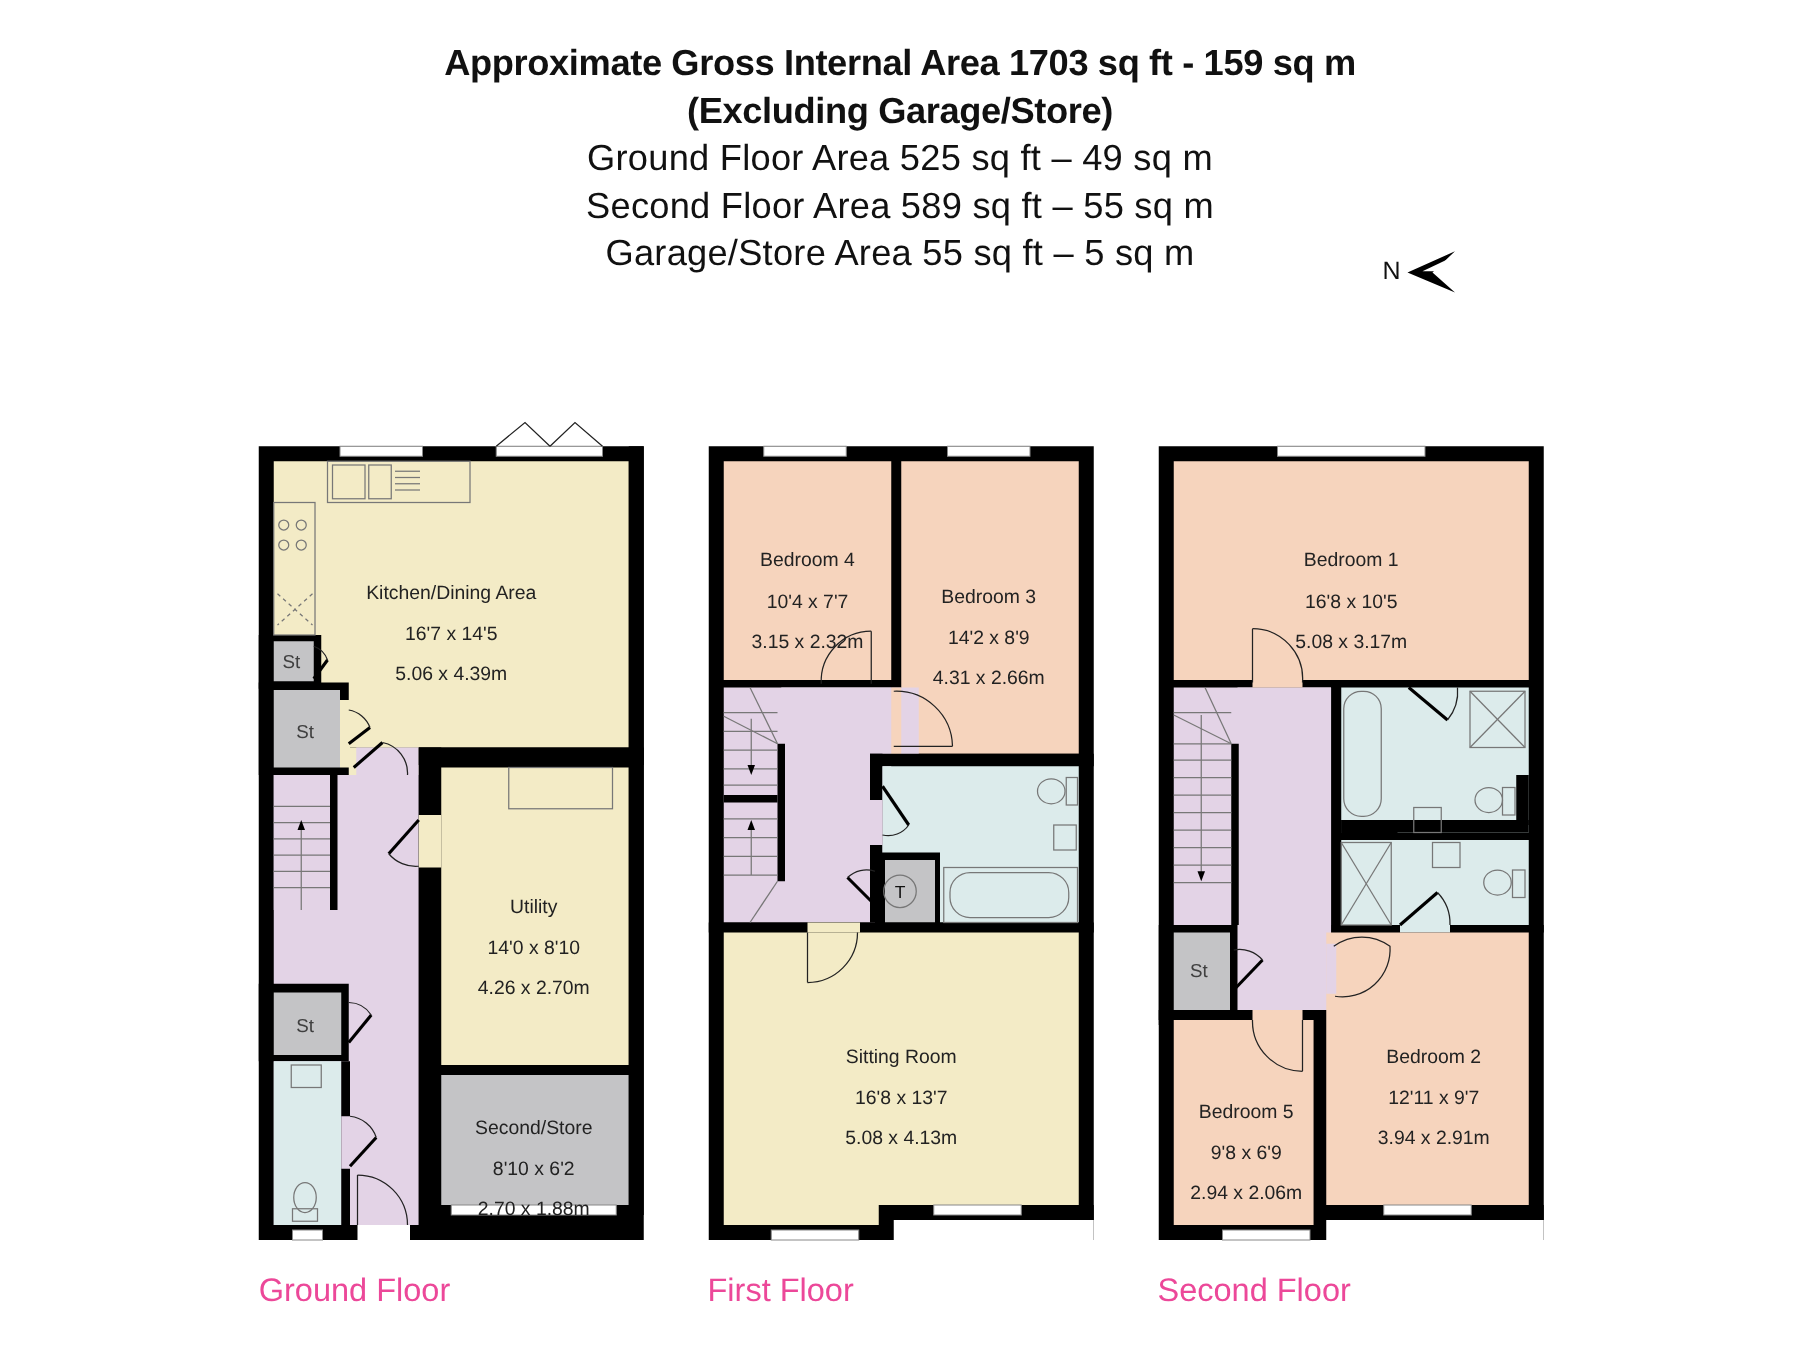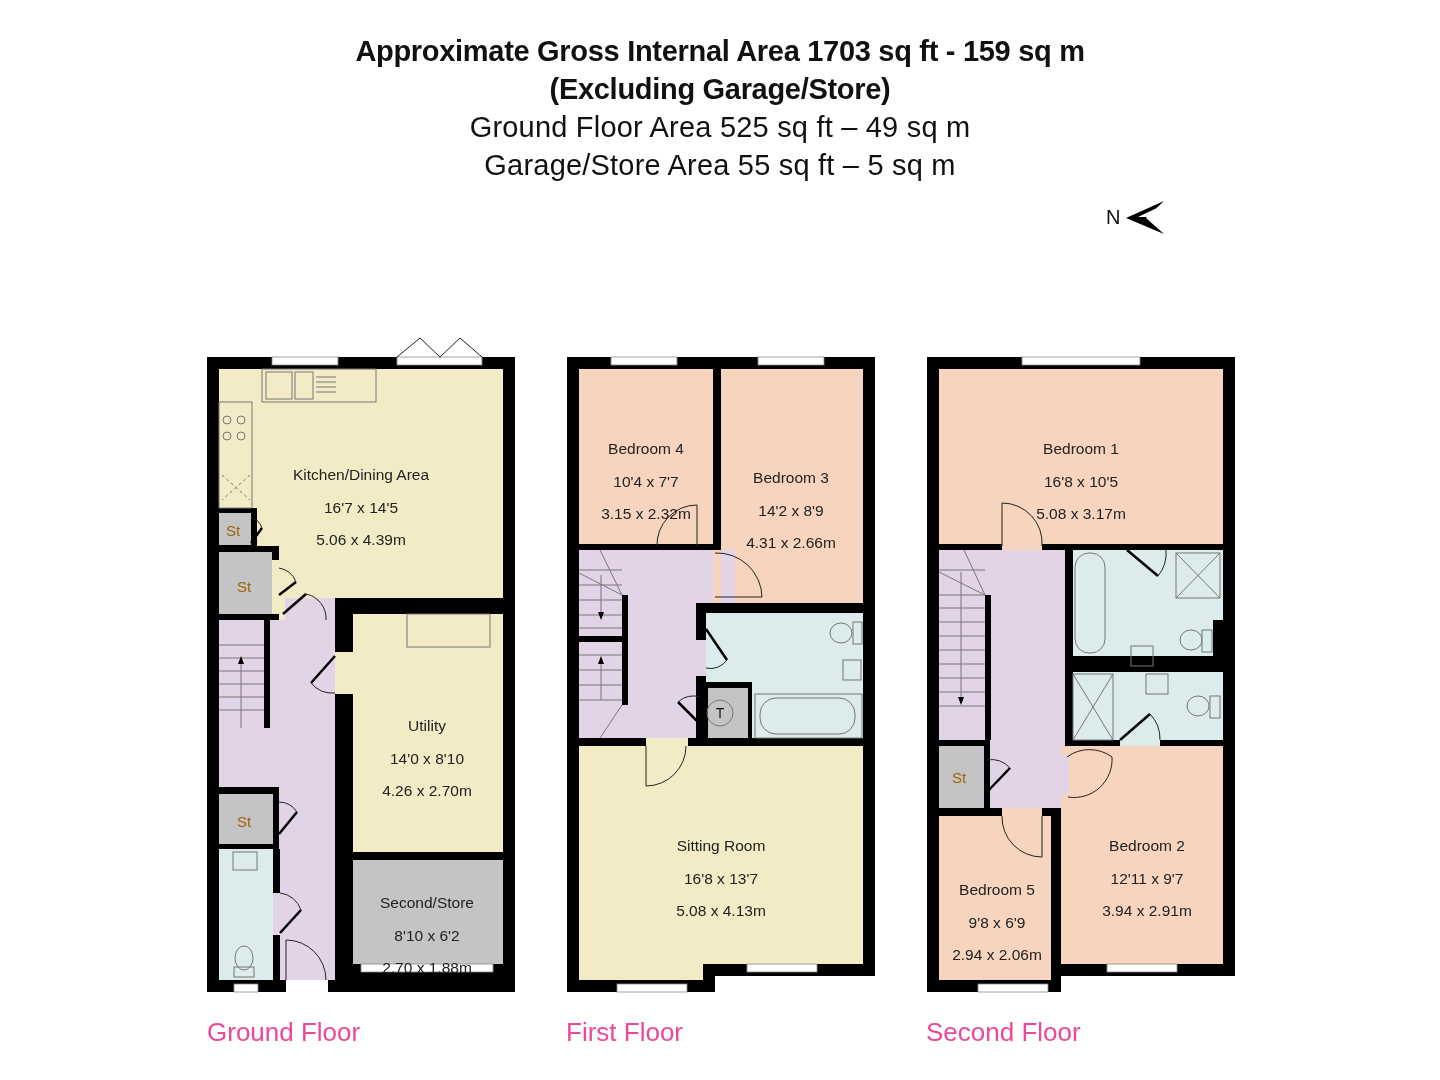--- a/index.html
+++ b/index.html
@@ -6,31 +6,32 @@
   body { width: 1440px; height: 1080px; position: relative; overflow: hidden; font-family: "Liberation Sans", "DejaVu Sans", sans-serif; color: #111; }
   .header { position: absolute; left: 0; top: 32px; width: 1440px; text-align: center; }
   .h-bold { font-weight: bold; font-size: 29px; line-height: 38px; letter-spacing: -0.3px; }
   .h-line { font-size: 29px; line-height: 38px; font-weight: normal; letter-spacing: 0.2px; }
   .north { position: absolute; left: 1106px; top: 198px; width: 64px; height: 40px; }
   .north-n { position: absolute; left: 0; top: 8px; font-size: 20px; }
   .north svg { position: absolute; left: 18px; top: 0; }
   .plan { position: absolute; top: 0; left: 0; }
   .room-label { position: absolute; text-align: center; font-size: 15.5px; line-height: 20.5px; color: #222; transform: translateX(-50%); white-space: nowrap; }
   .room-label div { margin: 12px; text-align: center; }
-  .st-label { position: absolute; font-size: 15px; color: #a16207; transform: translate(-50%, -50%); }
+  .st-label { position: absolute; font-size: 15px; color: #404040; transform: translate(-50%, -50%); }
   .floor-label { position: absolute; top: 1017px; font-size: 26px; color: #ec4899; }
   .t-label { position: absolute; font-size: 14px; transform: translate(-50%,-50%); }
 </style>
 </head>
 <body>
 
 <div class="header">
   <div class="h-bold">Approximate Gross Internal Area 1703 sq ft - 159 sq m</div>
   <div class="h-bold">(Excluding Garage/Store)</div>
   <div class="h-line">Ground Floor Area 525 sq ft – 49 sq m</div>
+  <div class="h-line">Second Floor Area 589 sq ft – 55 sq m</div>
   <div class="h-line">Garage/Store Area 55 sq ft – 5 sq m</div>
 </div>
 
 <div class="north">
   <span class="north-n">N</span>
   <svg width="42" height="40" viewBox="0 0 42 40">
     <polygon points="2,20 40,3 22,20 40,36" fill="#000"></polygon>
     <polygon points="14,19 33,10 25,19" fill="#fff"></polygon>
   </svg>
 </div>

